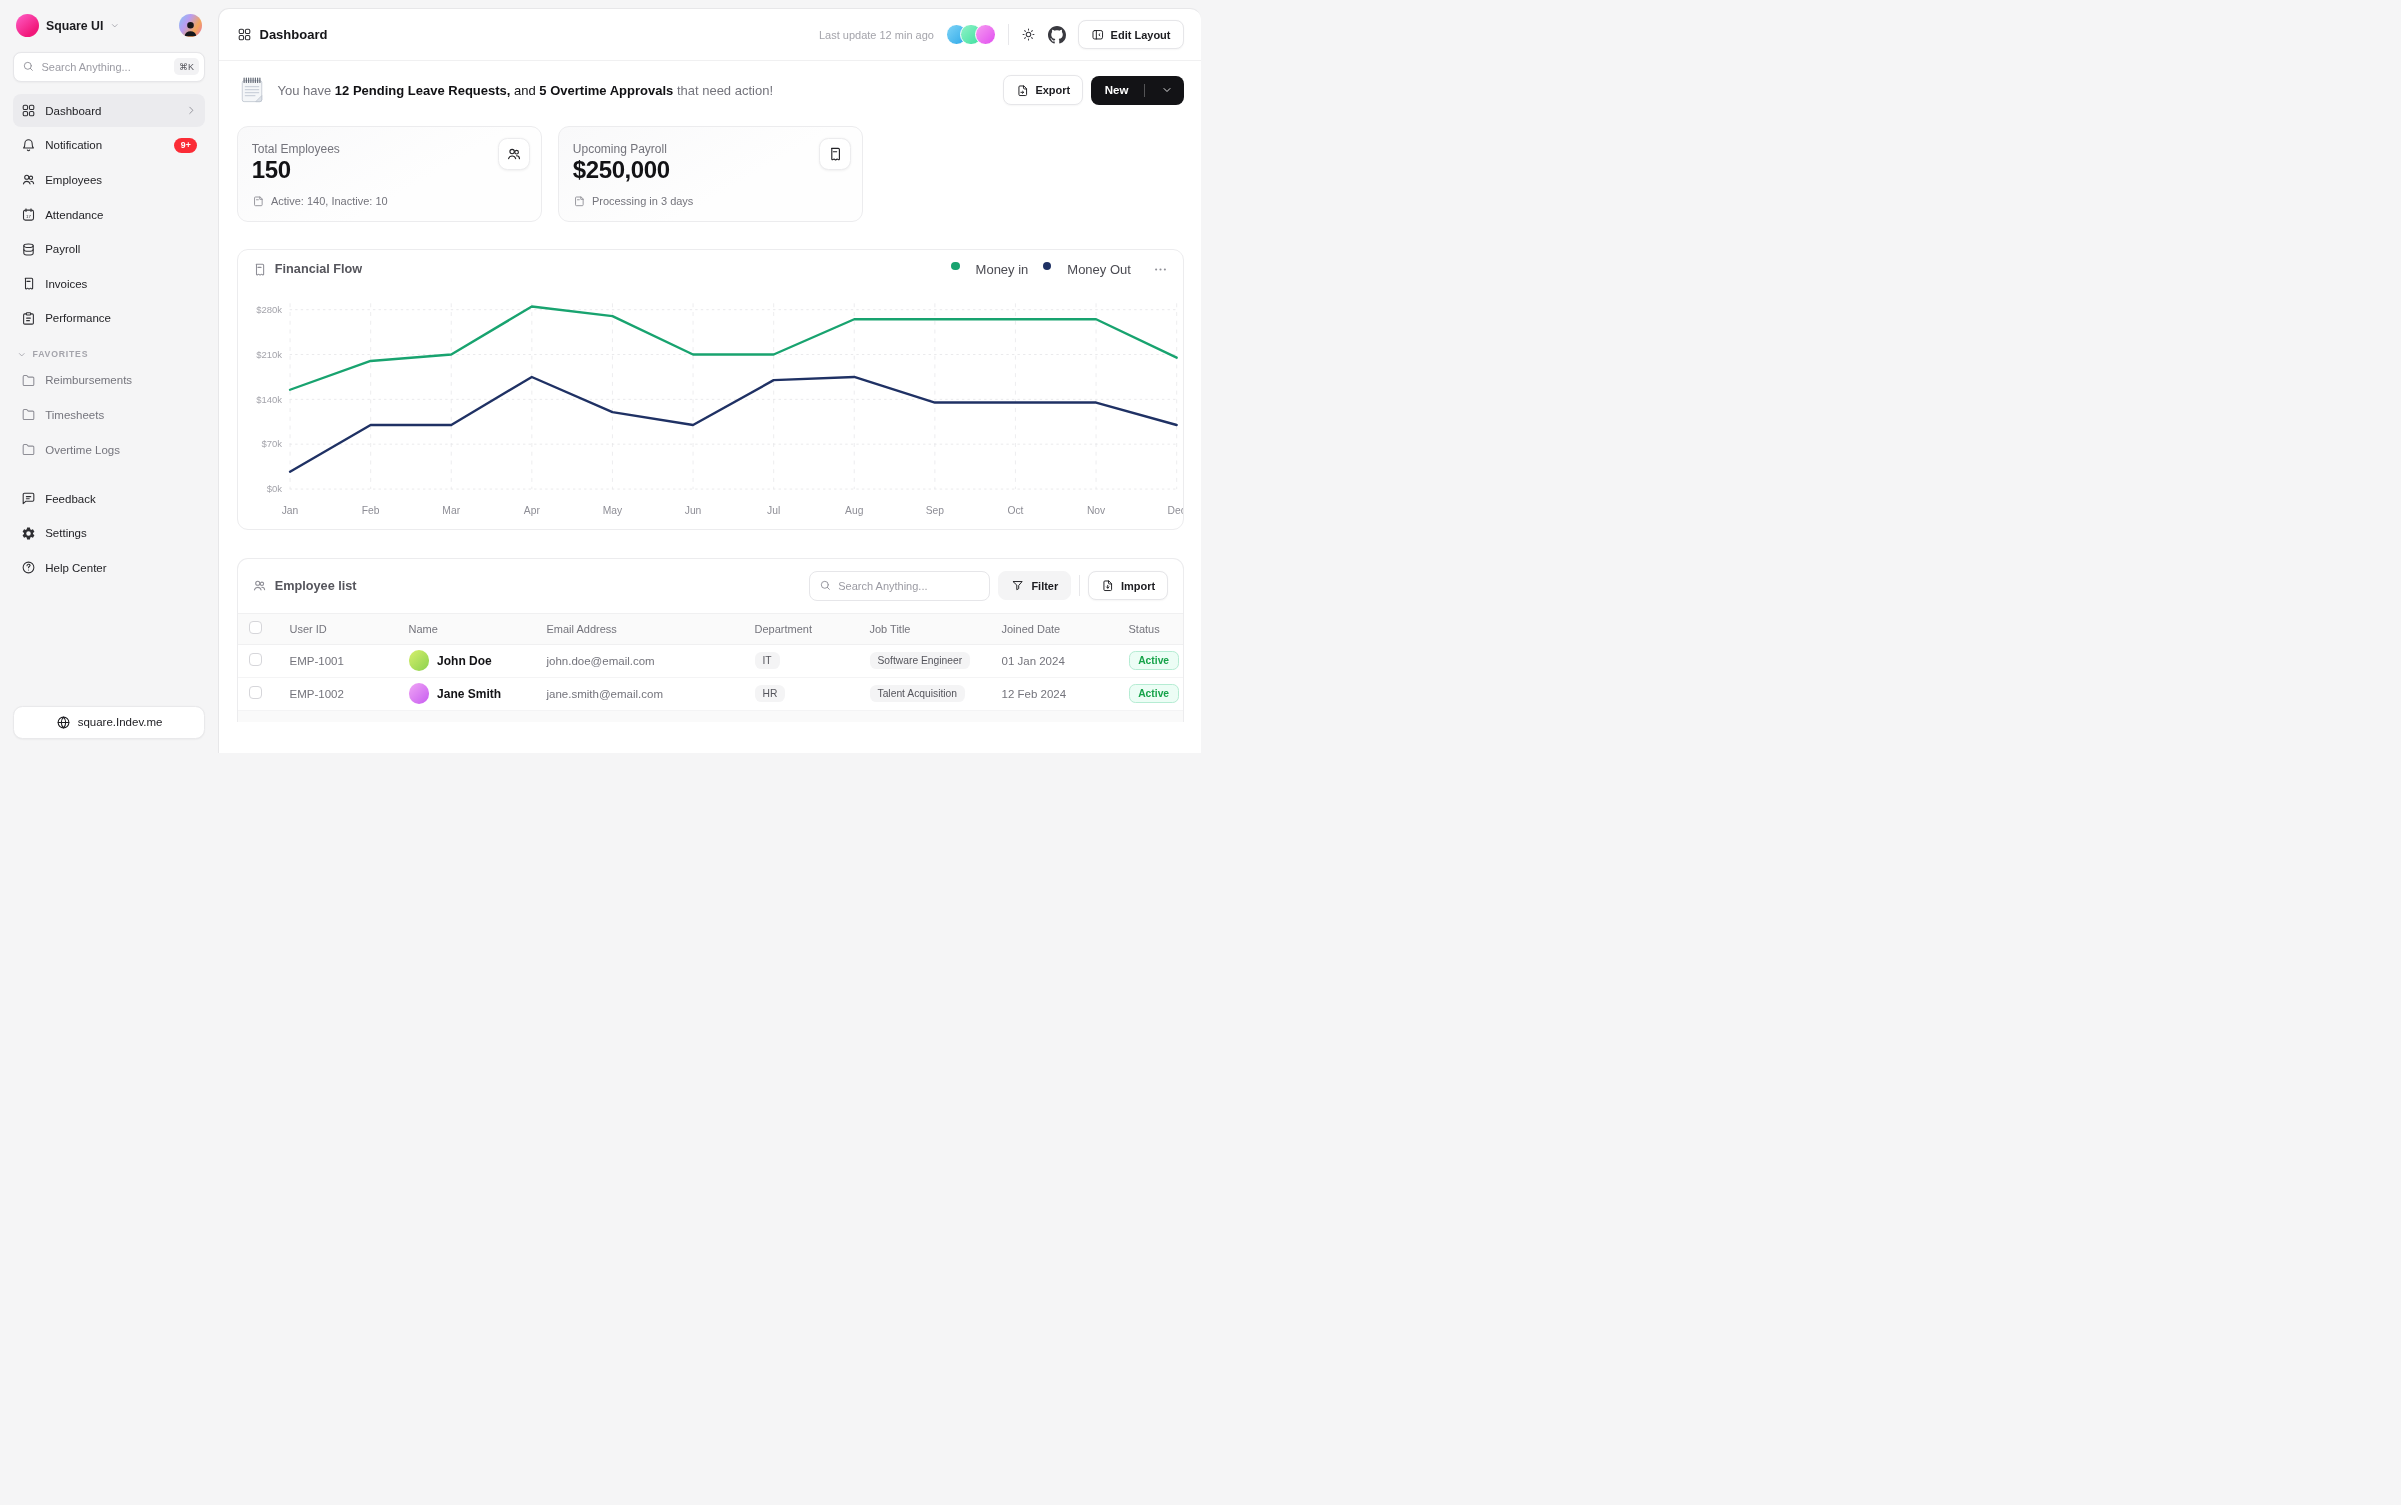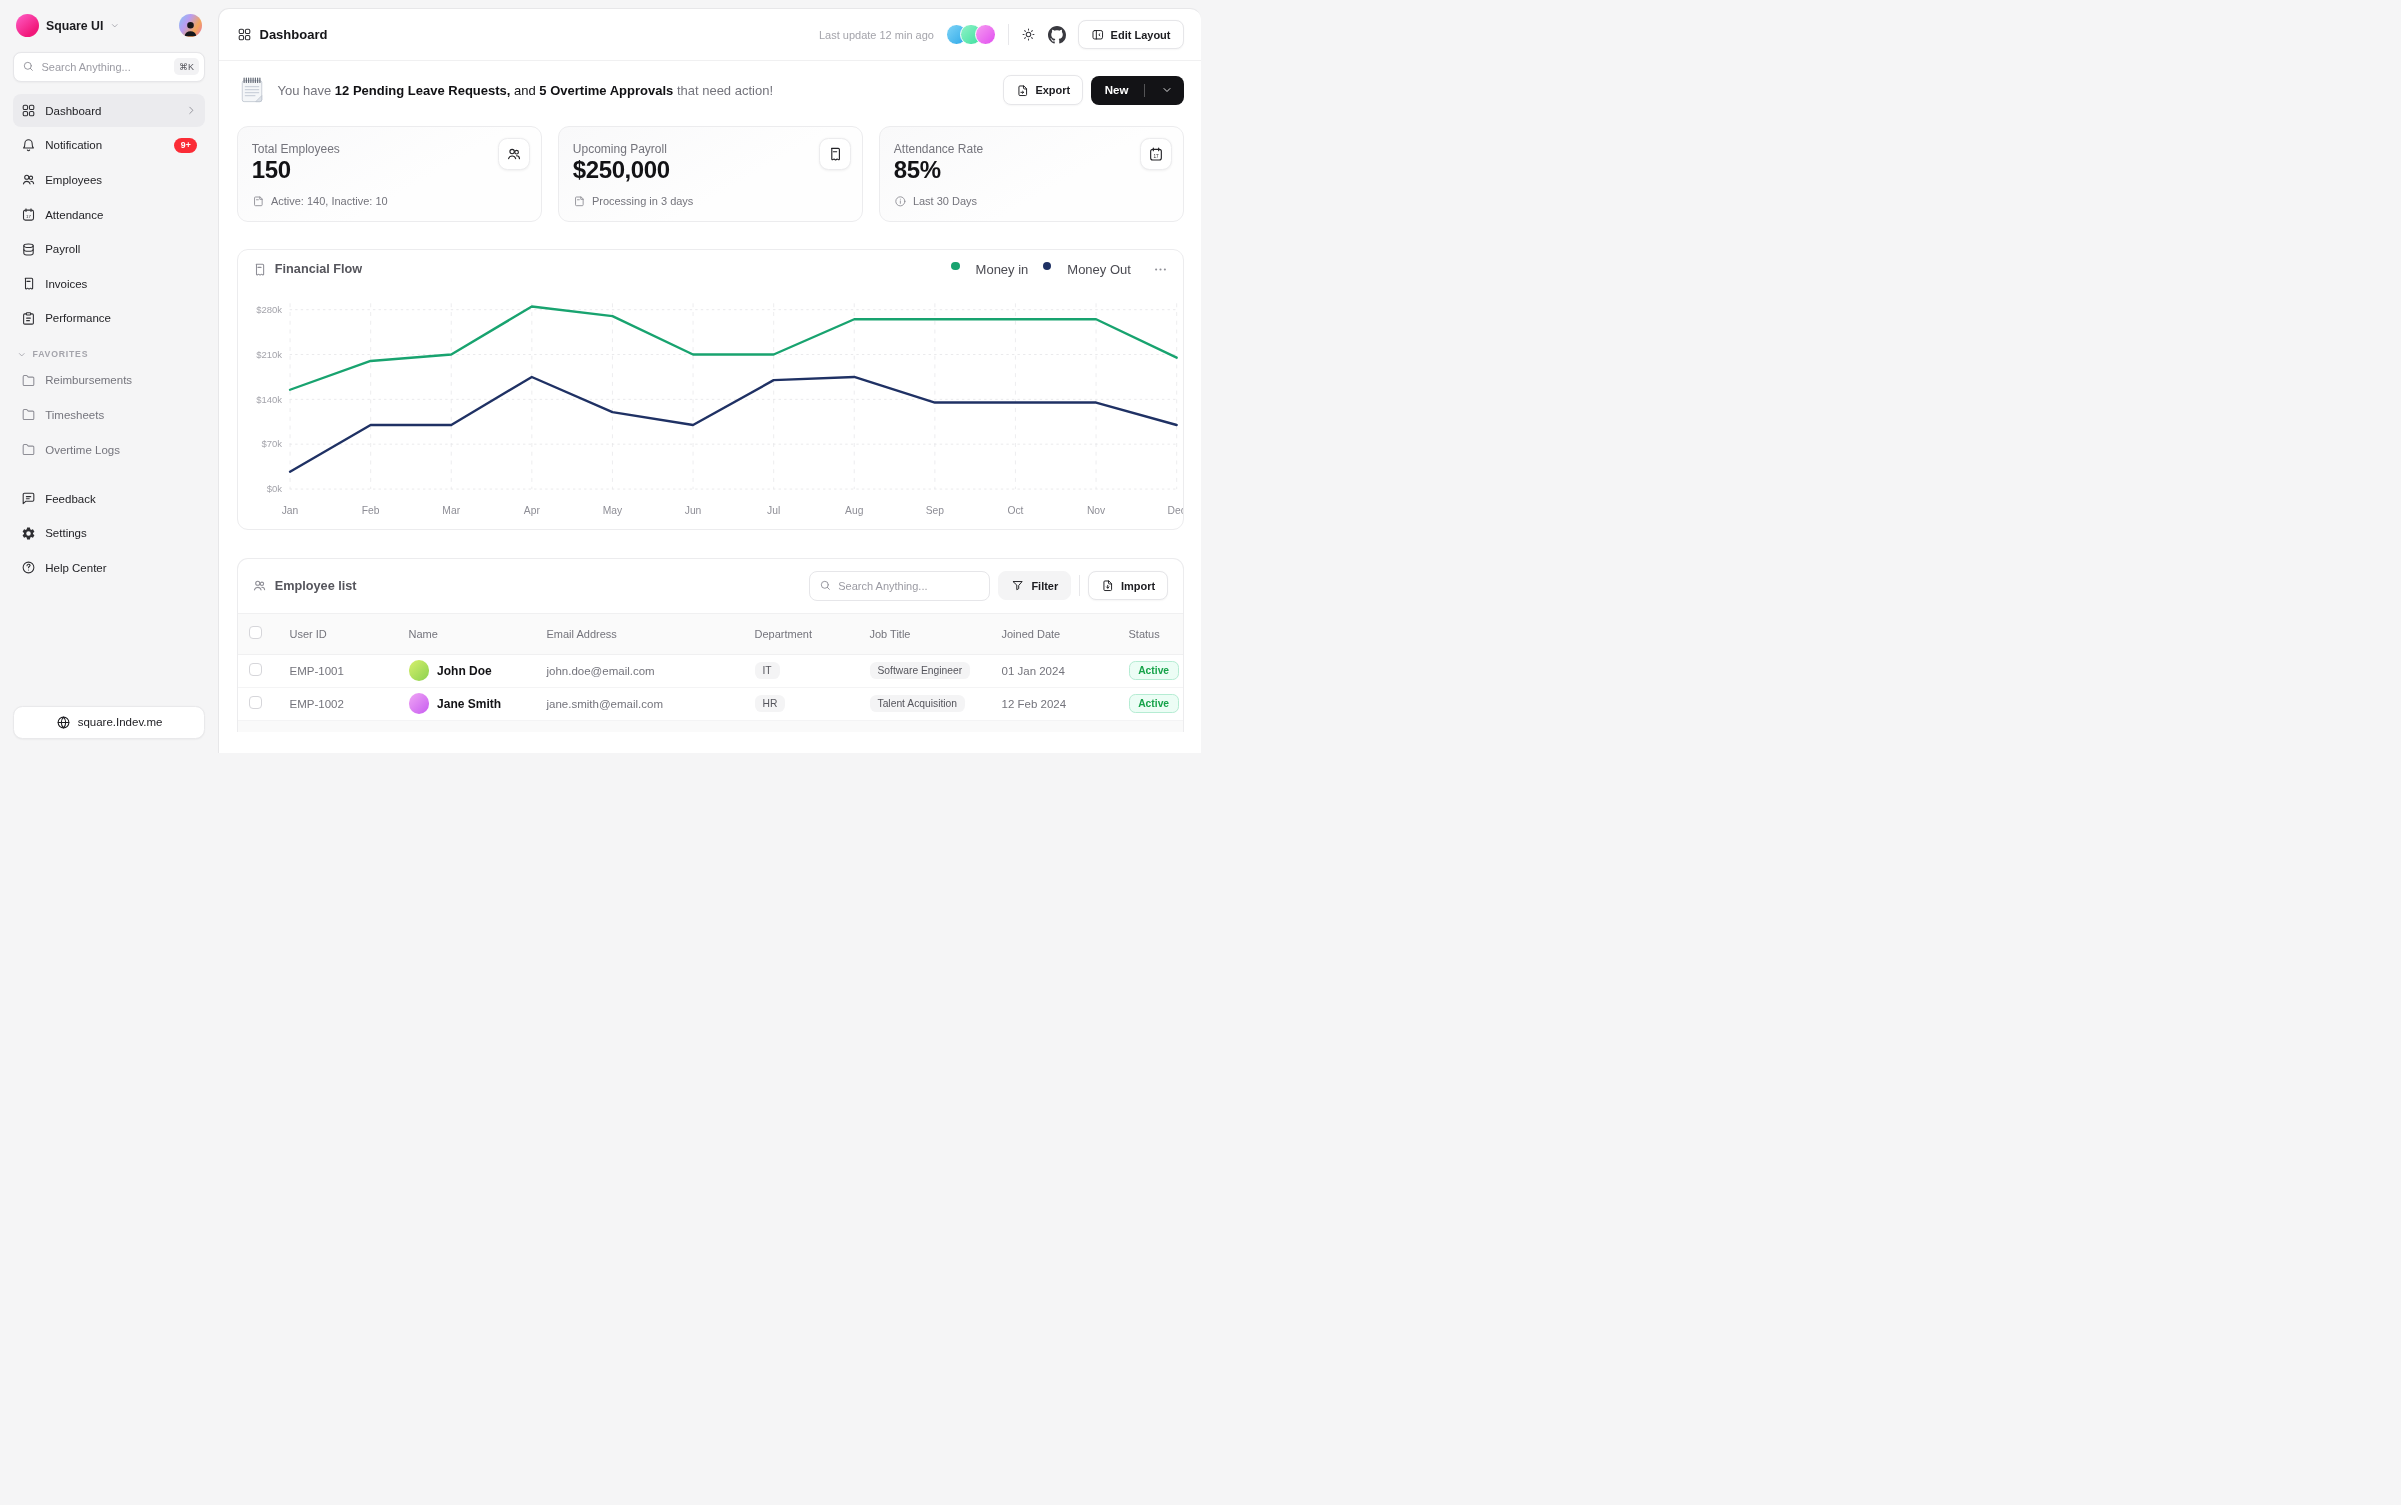--- a/index.html
+++ b/index.html
@@ -80,21 +80,21 @@
   .gl-h{stroke:#e4e4e7;stroke-width:1;stroke-dasharray:2 5;stroke-linecap:round}
   .gl-v{stroke:#e8e8eb;stroke-width:1;stroke-dasharray:5 6}
   .ytick{fill:#a4a4ab;font-size:12px;font-family:"Liberation Sans",sans-serif}
   .xtick{fill:#8e8e96;font-size:13px;font-family:"Liberation Sans",sans-serif}
 
   .panel-emp{margin-top:28px;border-bottom:none;border-bottom-left-radius:0;border-bottom-right-radius:0}
   .emp-controls{margin-left:auto;display:flex;align-items:center;gap:8px}
   .table-search{width:181px;height:30px;border:0.8px solid #e6e6e9;border-radius:8px;display:flex;align-items:center;gap:6.4px;padding:0 8.7px;background:#fff}
   .btn-filter{background:#f4f4f5;border-color:#f4f4f5;box-shadow:none}
   .thead,.trow{display:grid;grid-template-columns:41px 119px 138px 208px 115px 132px 127px 1fr;align-items:center;padding:0 9.5px 0 11px}
-  .thead{height:42px;background:#fafafa;border-top:0.8px solid #f0f0f1;border-bottom:0.8px solid #f0f0f1;color:#74747c;font-size:11px}
+  .thead{height:32px;background:#fafafa;border-top:0.8px solid #f0f0f1;border-bottom:0.8px solid #f0f0f1;color:#74747c;font-size:11px}
   .trow{height:33px;border-bottom:0.8px solid #f4f4f5;font-size:11.5px}
   .checkbox{width:13.5px;height:13.5px;border:1.2px solid #d6d6da;border-radius:4px;background:#fff;display:inline-block;cursor:pointer}
   .cell.gray{color:#74747c}
   .name-cell{display:flex;align-items:center;gap:8px;font-weight:700;color:#131316;font-size:12px}
   .row-avatar{width:20.6px;height:20.6px;border-radius:50%;flex:none}
   .chip{display:inline-block;background:#f4f4f5;border-radius:6.4px;padding:3.2px 8px;font-size:10.3px;color:#55555c}
   .status-badge{display:inline-block;background:#ecfdf5;border:0.8px solid #b5ecd3;border-radius:6.4px;padding:3.2px 8.7px;font-size:10.3px;font-weight:700;color:#17a34a}
   .table-next{height:11px;background:#fafafa}
 </style>
 </head>
@@ -412,43 +412,20 @@
         <div class="stat-value">$250,000</div>
         <div class="stat-footer">
             <span class="icn sm slot-footer-icon muted">
               <svg viewBox="0 0 24 24" fill="none" stroke="currentColor" stroke-width="1.7" stroke-linecap="round" stroke-linejoin="round">
                 <path d="M14.8 3.8H6.5a1.7 1.7 0 0 0-1.7 1.7v13a1.7 1.7 0 0 0 1.7 1.7h11a1.7 1.7 0 0 0 1.7-1.7V8.2Z"></path>
                 <path d="M14.8 3.8v4.4h4.4"></path>
                 <path d="M8.4 9h3.6"></path>
               </svg>
             </span>
             <span>Processing in 3 days</span>
-          </div>
-      </div>
-      <div class="stat-card">
-        <div class="stat-label">Attendance Rate</div>
-        <button class="stat-icon-btn">
-            <span class="icn slot-icon">
-              <svg viewBox="0 0 24 24" fill="none" stroke="currentColor" stroke-width="1.7" stroke-linecap="round" stroke-linejoin="round">
-                <rect x="4" y="5" width="16" height="16" rx="3"></rect>
-                <path d="M8 3v4M16 3v4"></path>
-                <text x="12" y="17.6" font-size="7" text-anchor="middle" fill="currentColor" stroke="none" font-family="Liberation Sans,sans-serif">17</text>
-              </svg>
-            </span>
-          </button>
-        <div class="stat-value">85%</div>
-        <div class="stat-footer">
-            <span class="icn sm slot-footer-icon muted">
-              <svg viewBox="0 0 24 24" fill="none" stroke="currentColor" stroke-width="1.7" stroke-linecap="round" stroke-linejoin="round">
-                <circle cx="12" cy="12" r="8.6"></circle>
-                <path d="M12 8h.01"></path>
-                <path d="M12 11.2v4.6"></path>
-              </svg>
-            </span>
-            <span>Last 30 Days</span>
           </div>
       </div>
     </section>
 
     <section class="panel panel-flow">
       <div class="panel-header">
         <span class="icn muted">
             <svg viewBox="0 0 24 24" fill="none" stroke="currentColor" stroke-width="1.7" stroke-linecap="round" stroke-linejoin="round">
               <path d="M7 3.5h10a1.6 1.6 0 0 1 1.6 1.6v14.4c0 .9-1 1.4-1.7.9l-.9-.6a1.2 1.2 0 0 0-1.4 0l-1 .7a1.2 1.2 0 0 1-1.4 0l-1-.7a1.2 1.2 0 0 0-1.4 0l-.9.6c-.8.5-1.7 0-1.7-.9V5.1A1.6 1.6 0 0 1 7 3.5Z"></path>
               <path d="M9.5 8.6h5"></path>

